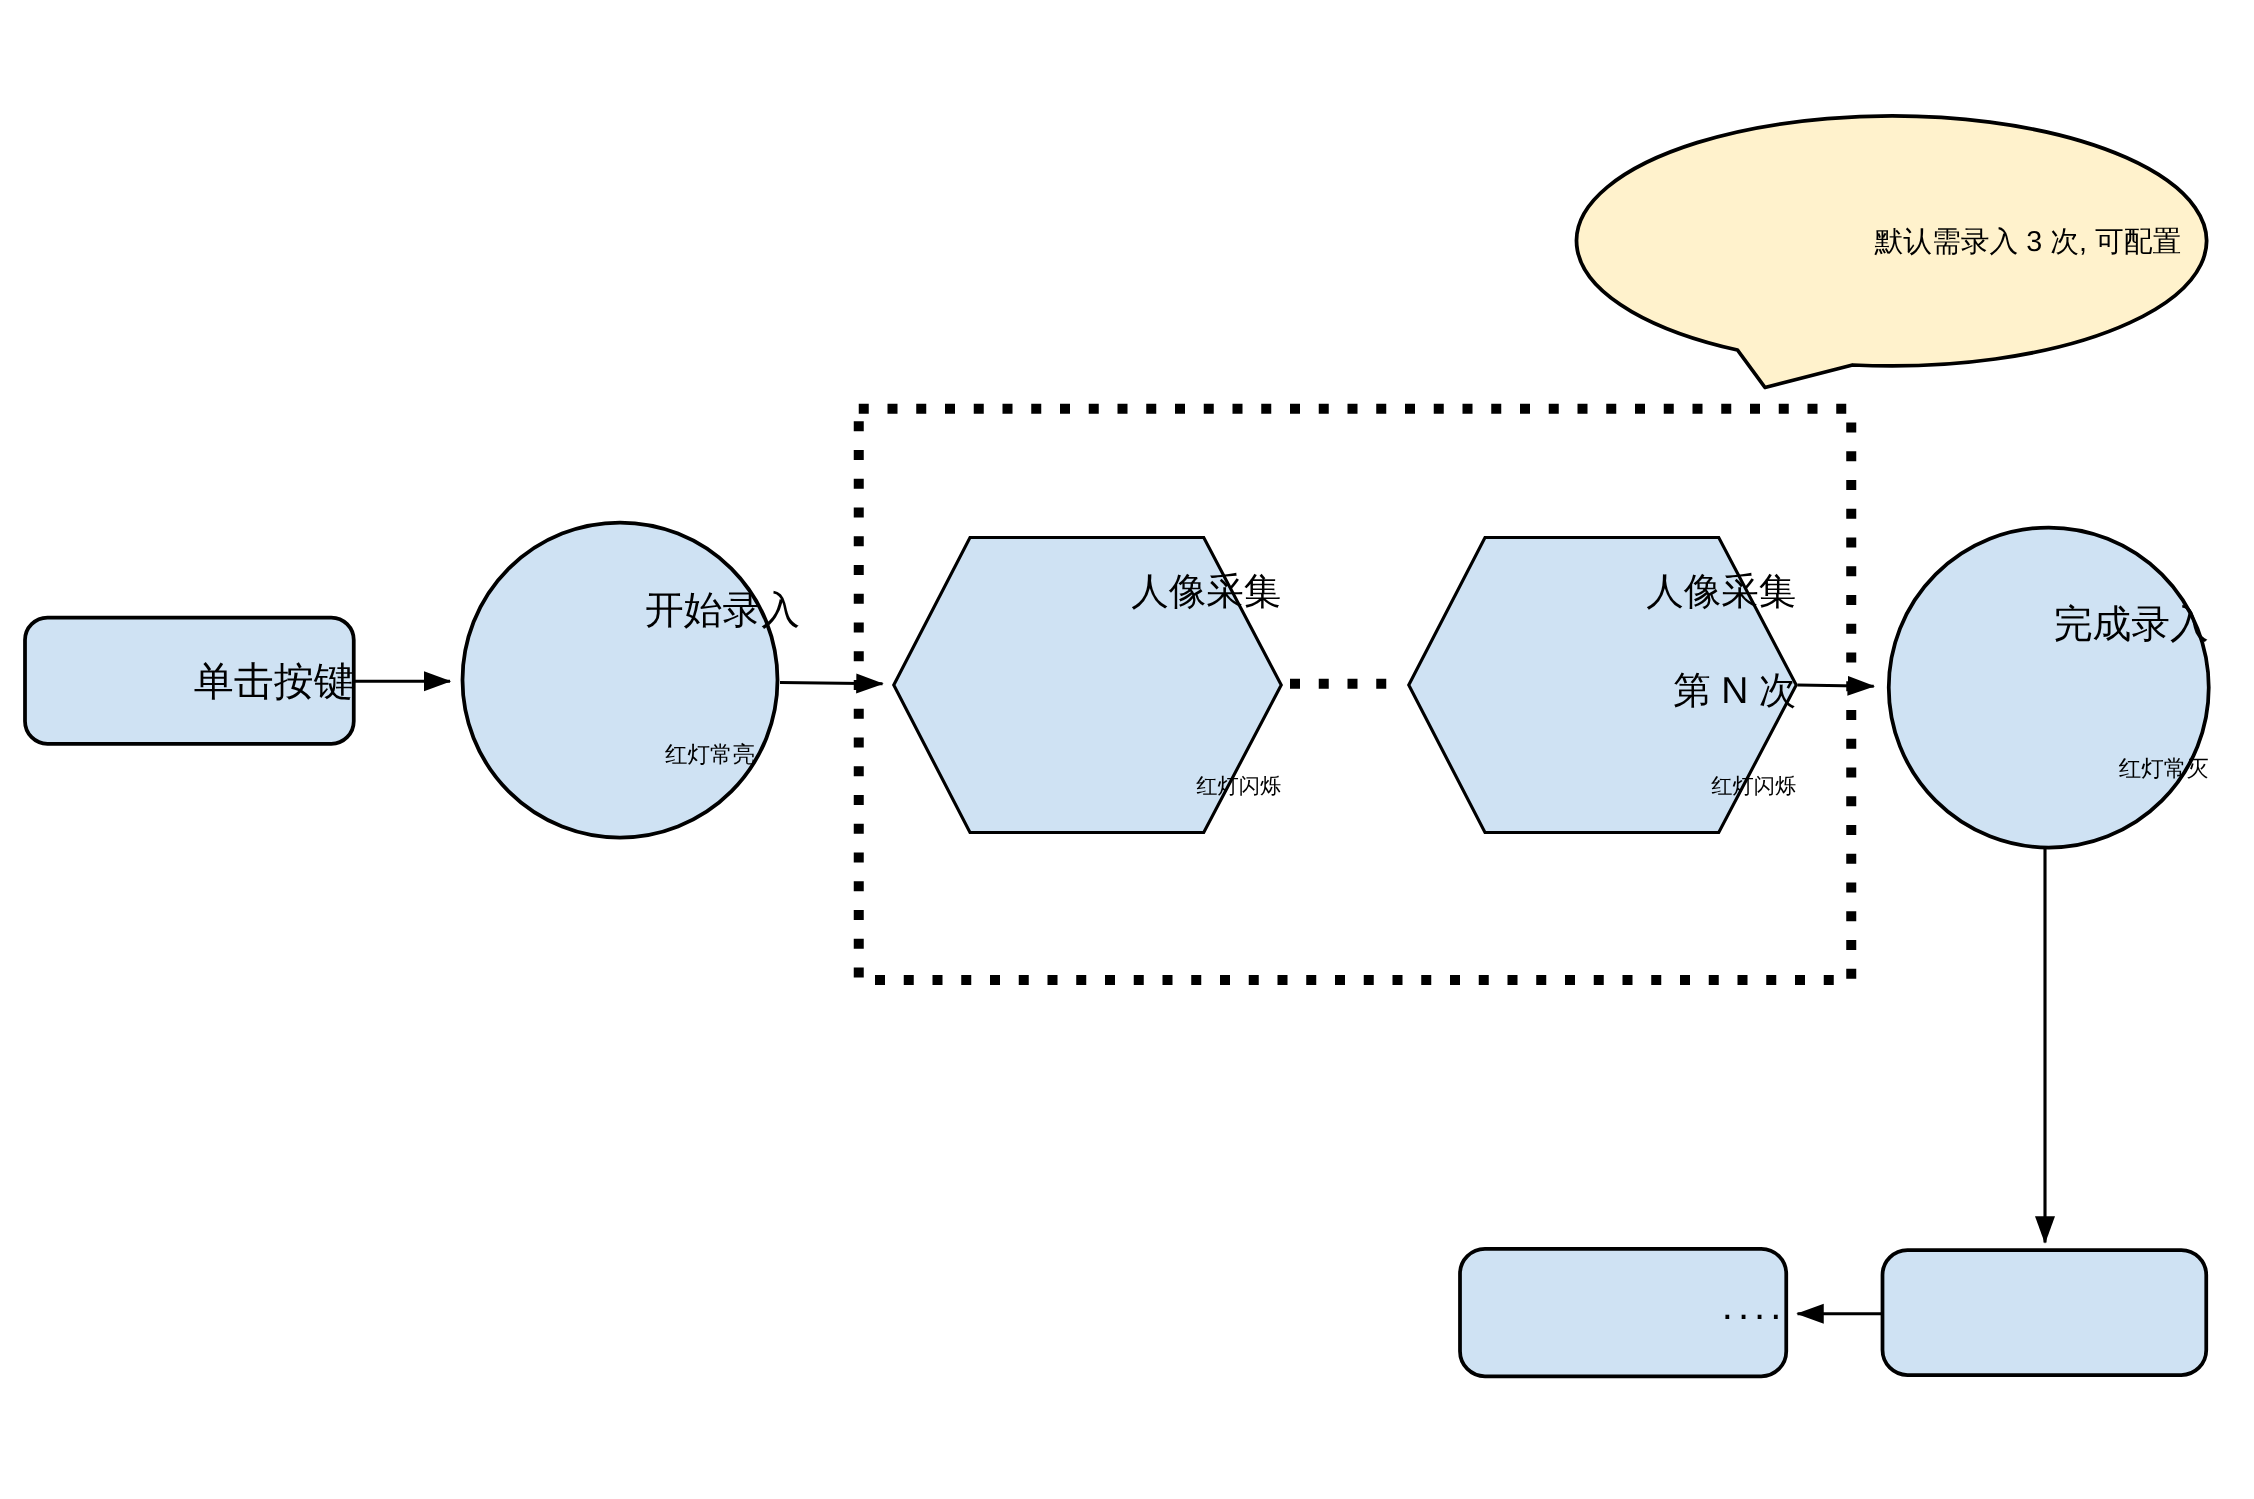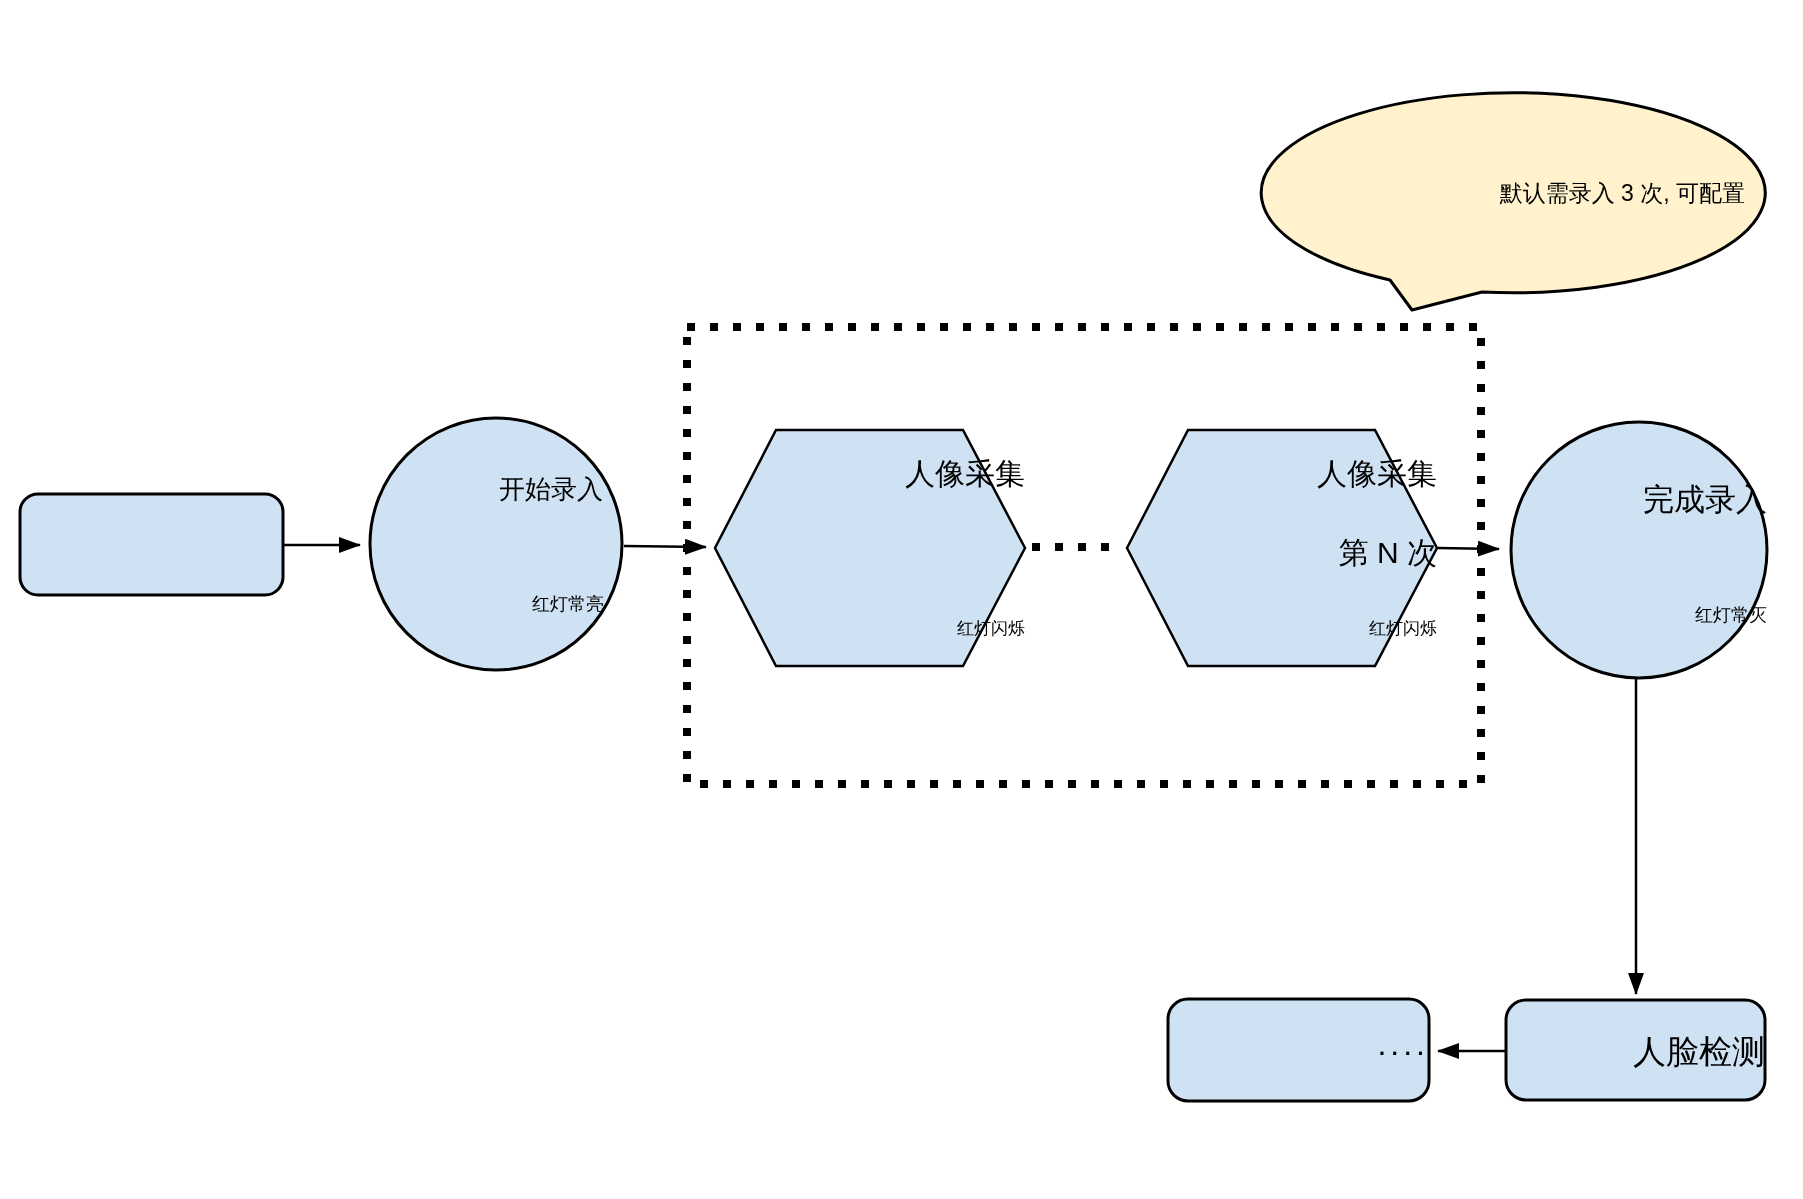--- a/index.html
+++ b/index.html
@@ -61,33 +61,33 @@
 
     <polygon points="1127,548 1188,430 1375,430 1437,548 1375,666 1188,666" stroke="#000000" stroke-width="2.5" fill="#cfe2f3"></polygon>
 
     <circle cx="1639" cy="550" r="128" stroke="#000000" stroke-width="3" fill="#cfe2f3"></circle>
 
     <rect x="1168" y="999" width="261" height="102" rx="20" ry="20" stroke="#000000" stroke-width="3" fill="#cfe2f3"></rect>
 
     <rect x="1506" y="1000" width="259" height="100" rx="20" ry="20" stroke="#000000" stroke-width="3" fill="#cfe2f3"></rect>
   </svg>
 
+  <div class="lbl" style="left:20px;width:263px;top:545px;font-size:32px;">单击按键</div>
 
-  <div class="lbl" style="left:353px;width:250px;top:489px;font-size:26px;">开始录入</div>
+  <div class="lbl" style="left:390px;width:250px;top:489px;font-size:31px;">开始录入</div>
   <div class="lbl" style="left:354px;width:250px;top:604px;font-size:18px;">红灯常亮</div>
 
   <div class="lbl" style="left:715px;width:310px;top:474px;font-size:30px;">人像采集</div>
   <div class="lbl" style="left:715px;width:310px;top:629px;font-size:17px;">红灯闪烁</div>
 
   <div class="lbl" style="left:1127px;width:310px;top:474px;font-size:30px;">人像采集</div>
   <div class="lbl" style="left:1127px;width:310px;top:553px;font-size:30px;">第 N 次</div>
   <div class="lbl" style="left:1127px;width:310px;top:629px;font-size:17px;">红灯闪烁</div>
 
   <div class="lbl" style="left:1511px;width:256px;top:500px;font-size:31px;">完成录入</div>
   <div class="lbl" style="left:1511px;width:256px;top:615px;font-size:18px;">红灯常灭</div>
 
   <div class="lbl" style="left:1285px;width:460px;top:193px;font-size:23px;">默认需录入 3 次, 可配置</div>
 
   <div class="lbl" style="left:1168px;width:261px;top:1044px;font-size:32px;letter-spacing:4px;">....</div>
 
-  <div class="lbl" style="left:1506px;width:259px;top:1052px;font-size:33px;">人脸检测</div>
 
 </div>
 
 </body></html>

